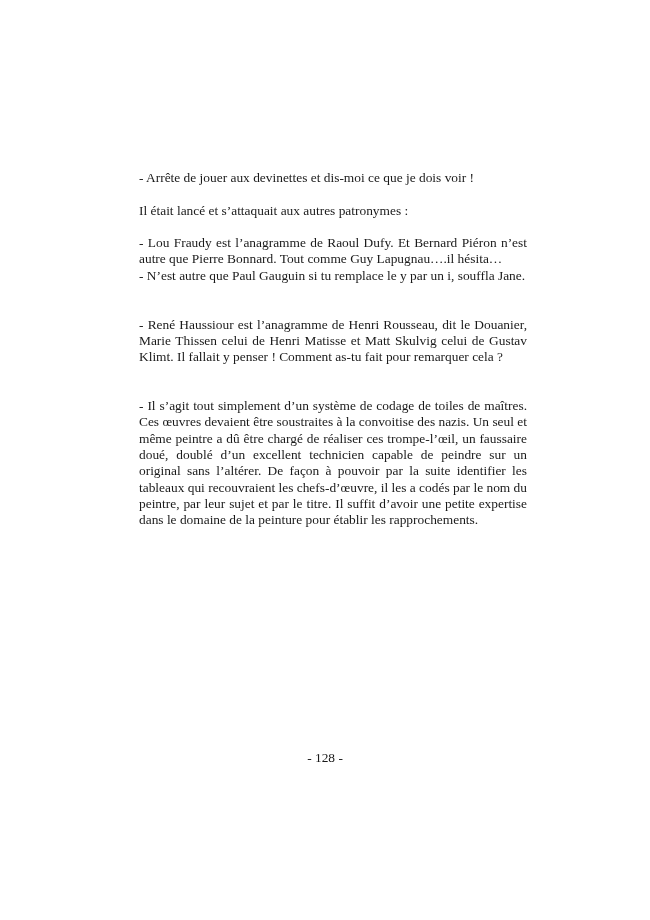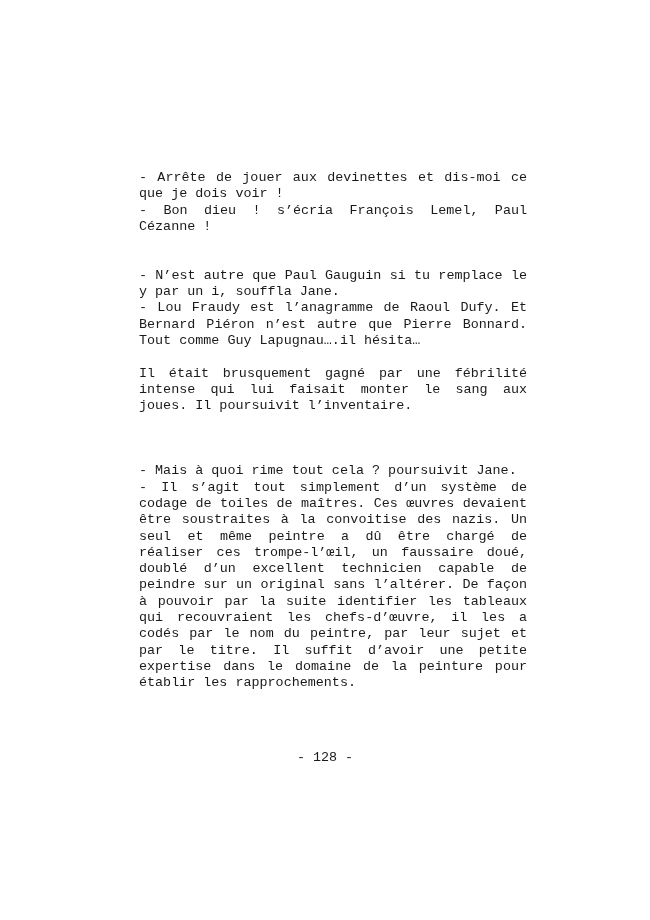--- a/index.html
+++ b/index.html
@@ -2,49 +2,48 @@
 <html><head>
 <meta charset="utf-8">
 <style>
   html, body { margin: 0; padding: 0; background: #ffffff; }
   body { width: 650px; height: 920px; position: relative; overflow: hidden; }
   .page {
     position: absolute;
     left: 139px;
     top: 170px;
     width: 388px;
-    font-family: Liberation Mono, monospace;
+    font-family: Liberation Serif, serif;
     font-size: 13.4px;
     line-height: 16.3px;
     color: #1a1a1a;
   }
   .p { margin: 0; text-align: justify; }
   .gap { height: 16.3px; }
   .page-number {
     position: absolute;
     left: 0; width: 650px;
     top: 750px;
     text-align: center;
-    font-family: Liberation Mono, monospace;
+    font-family: Liberation Serif, serif;
     font-size: 13.4px;
     color: #1a1a1a;
   }
 </style>
 </head>
 <body>
 
 <div class="page">
   <p class="p">-  Arrête de jouer aux devinettes et dis-moi ce que je dois voir !</p>
-  <p class="p">-  Bon dieu ! s’écria François Lemel, Paul Cézanne !</p>
+  <div class="gap"></div>
+  <p class="p">Il était lancé et s’attaquait aux autres patronymes :</p>
+  <div class="gap"></div>
+  <p class="p">- Lou Fraudy est l’anagramme de Raoul Dufy. Et Bernard Piéron n’est autre que Pierre Bonnard. Tout comme Guy Lapugnau….il hésita…</p>
+  <p class="p">- N’est autre que Paul Gauguin si tu remplace le y par un i, souffla Jane.</p>
   <div class="gap"></div>
   <div class="gap"></div>
-  <p class="p">- N’est autre que Paul Gauguin si tu remplace le y par un i, souffla Jane.</p>
-  <p class="p">- Lou Fraudy est l’anagramme de Raoul Dufy. Et Bernard Piéron n’est autre que Pierre Bonnard. Tout comme Guy Lapugnau….il hésita…</p>
-  <div class="gap"></div>
-  <p class="p">Il était brusquement gagné par une fébrilité intense qui lui faisait monter le sang aux joues. Il poursuivit l’inventaire.</p>
+  <p class="p">-  René Haussiour est l’anagramme de Henri Rousseau, dit le Douanier, Marie Thissen celui de Henri Matisse et Matt Skulvig celui de Gustav Klimt. Il fallait y penser ! Comment as-tu fait pour remarquer cela ?</p>
   <div class="gap"></div>
   <div class="gap"></div>
-  <div class="gap"></div>
-  <p class="p">-  Mais à quoi rime tout cela ? poursuivit Jane.</p>
   <p class="p">- Il s’agit tout simplement d’un système de codage de toiles de maîtres. Ces œuvres devaient être soustraites à la convoitise des nazis. Un seul et même peintre a dû être chargé de réaliser ces trompe-l’œil, un faussaire doué, doublé d’un excellent technicien capable de peindre sur un original sans l’altérer. De façon à pouvoir par la suite identifier les tableaux qui recouvraient les chefs-d’œuvre, il les a codés par le nom du peintre, par leur sujet et par le titre. Il suffit d’avoir une petite expertise dans le domaine de la peinture pour établir les rapprochements.</p>
 </div>
 
 <div class="page-number">- 128 -</div>
 
 </body></html>

